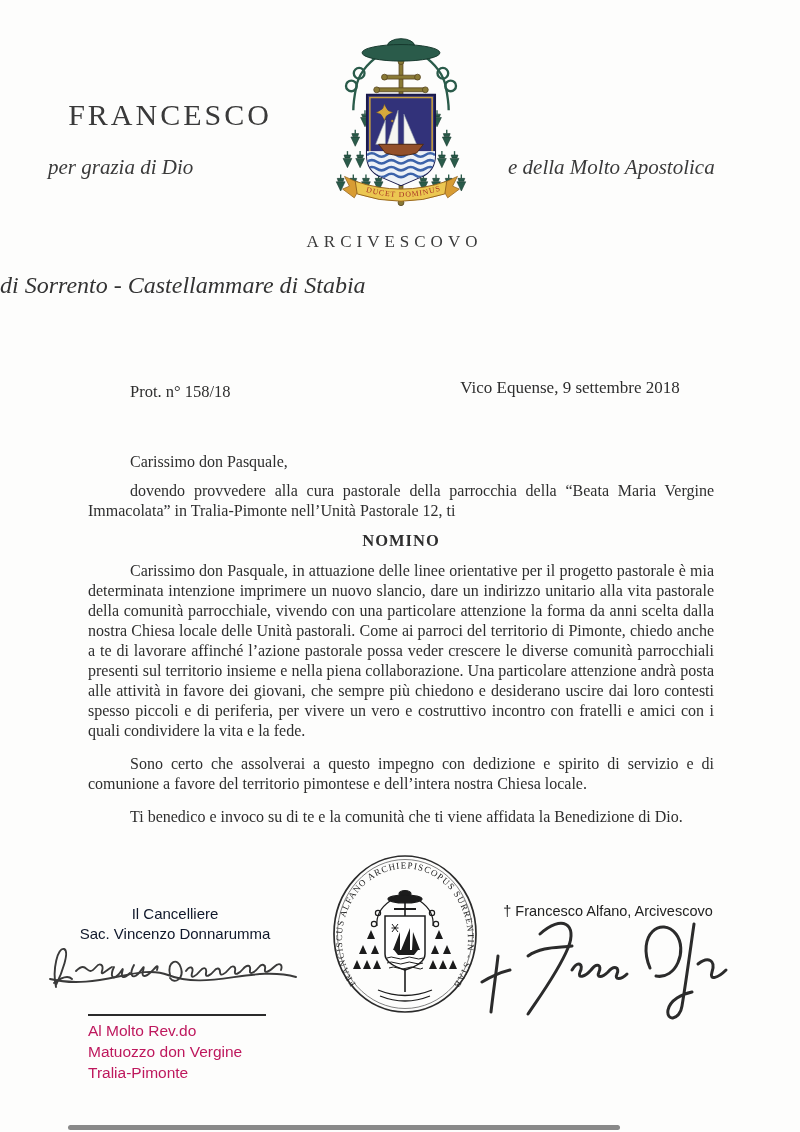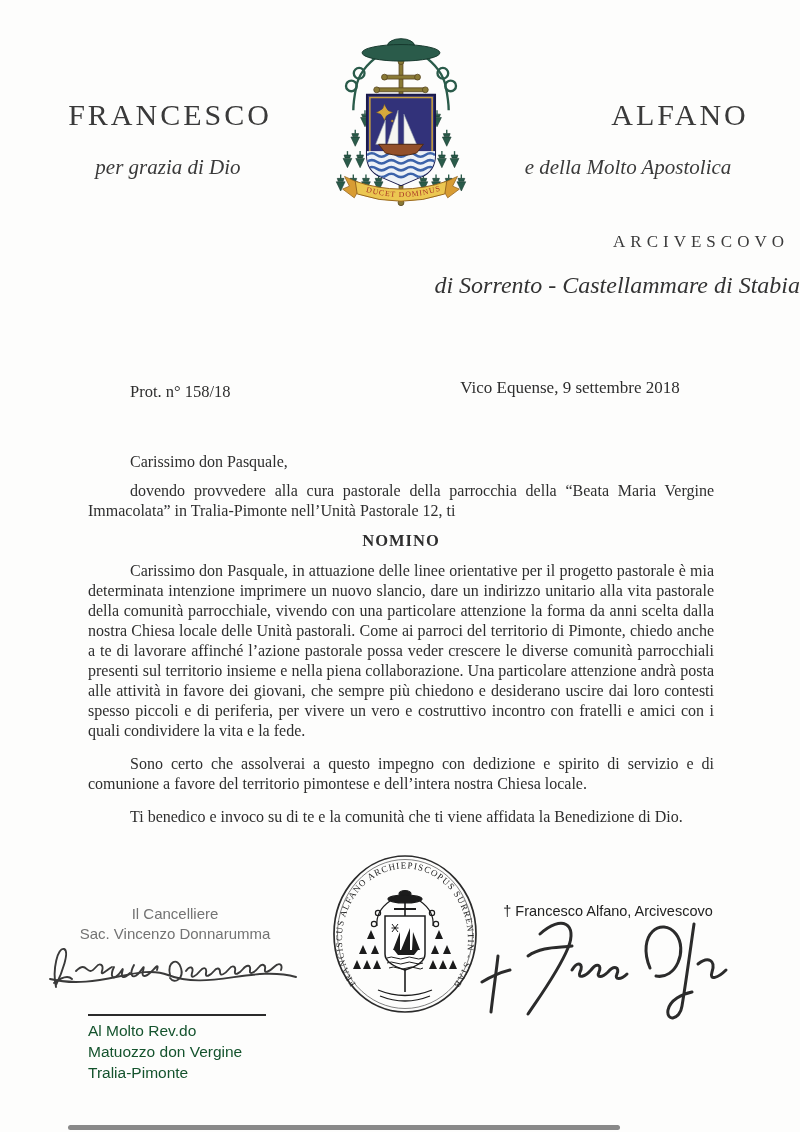--- a/index.html
+++ b/index.html
@@ -5,61 +5,60 @@
   html,body{margin:0;padding:0;background:#e8e8e8;}
   .page{
     position:relative;width:800px;height:1132px;margin:0 auto;
     background:#fdfdfc;color:#2e2e2e;overflow:hidden;
     font-family:"Liberation Serif", serif;
   }
   
   .name{position:absolute;font-size:30px;letter-spacing:3px;color:#3a3a3a;text-align:center;}
   .name-left{left:50px;top:98px;width:240px;}
   .name-right{left:560px;top:98px;width:240px;}
-  .grace{position:absolute;font-style:italic;font-size:21px;color:#3a3a3a;text-align:center;}
+  .grace{position:absolute;font-style:italic;font-size:21px;color:#3a3a3a;text-align:left;}
   .grace-left{left:48px;top:155px;width:240px;}
   .grace-right{left:508px;top:155px;width:240px;}
   .arms{position:absolute;left:328px;top:28px;width:146px;height:182px;}
-  .arch-title{position:absolute;left:0;top:232px;width:789px;text-align:right;
+  .arch-title{position:absolute;left:0;top:232px;width:789px;text-align:center;
     font-size:17px;letter-spacing:5px;color:#3a3a3a;}
-  .see-line{position:absolute;left:0;top:272px;width:800px;text-align:right;
+  .see-line{position:absolute;left:0;top:272px;width:800px;text-align:left;
     font-style:italic;font-size:24px;color:#333;}
   
   .protocol{position:absolute;left:130px;top:382px;font-size:16.5px;}
   .dateline{position:absolute;left:430px;top:378px;width:280px;text-align:center;font-size:17px;}
   
   .body-text{position:absolute;left:88px;top:452px;width:626px;font-size:16px;line-height:20px;}
   .body-text p{margin:0 0 9px 0;text-align:justify;text-indent:42px;}
   .body-text p.no-indent{text-indent:0;}
   .decree{margin:10px 0 10px 0 !important;text-align:center !important;text-indent:0 !important;
     font-weight:bold;letter-spacing:1px;font-size:16.5px;}
   .main-par{margin-bottom:13px !important;}
   
   .chancellor{position:absolute;left:70px;top:904px;width:210px;text-align:center;
-    font-family:"Liberation Sans", sans-serif;font-size:15px;line-height:20px;color:#737373;}
+    font-family:"Liberation Sans", sans-serif;font-size:15px;line-height:20px;color:#0f172a;}
   .chan-sig{position:absolute;left:48px;top:933px;width:252px;height:64px;}
   .seal{position:absolute;left:330px;top:852px;width:150px;height:164px;}
   .bishop-line{position:absolute;left:498px;top:903px;width:220px;text-align:center;
     font-family:"Liberation Sans", sans-serif;font-size:14.5px;color:#222;}
   .bishop-sig{position:absolute;left:478px;top:908px;width:252px;height:118px;}
   
   .addressee{position:absolute;left:88px;top:1014px;width:200px;
-    font-family:"Liberation Sans", sans-serif;font-size:15.5px;line-height:21px;color:#14532d;}
+    font-family:"Liberation Sans", sans-serif;font-size:15.5px;line-height:21px;color:#be185d;}
   .addressee .rule{width:178px;border-top:2px solid #2b2b2b;margin-bottom:4px;}
   
   .scan-bar{position:absolute;left:68px;top:1125px;width:552px;height:5px;
     background:#6b6b6b;opacity:.8;border-radius:3px;}
 </style>
 </head>
 <body>
 
 <div class="page">
 
   <div class="name name-left">FRANCESCO</div>
-  <div class="name name-right">ALFANO</div>
   <div class="grace grace-left">per grazia di Dio</div>
   <div class="grace grace-right">e della Molto Apostolica</div>
 
   <svg class="arms" viewBox="0 0 150 182">
     <defs>
       <g id="tasselC">
         <path d="M0,-2 L0,2" stroke="#2a5b4a" stroke-width="1.4"></path>
         <path d="M-3.5,2 h7 l-1,3 h-5 z" fill="#2a5b4a" stroke="#16382c" stroke-width=".6"></path>
         <path d="M-4.5,5.5 L0,15 L4.5,5.5 z" fill="#2a5b4a" stroke="#16382c" stroke-width=".6"></path>
       </g>

